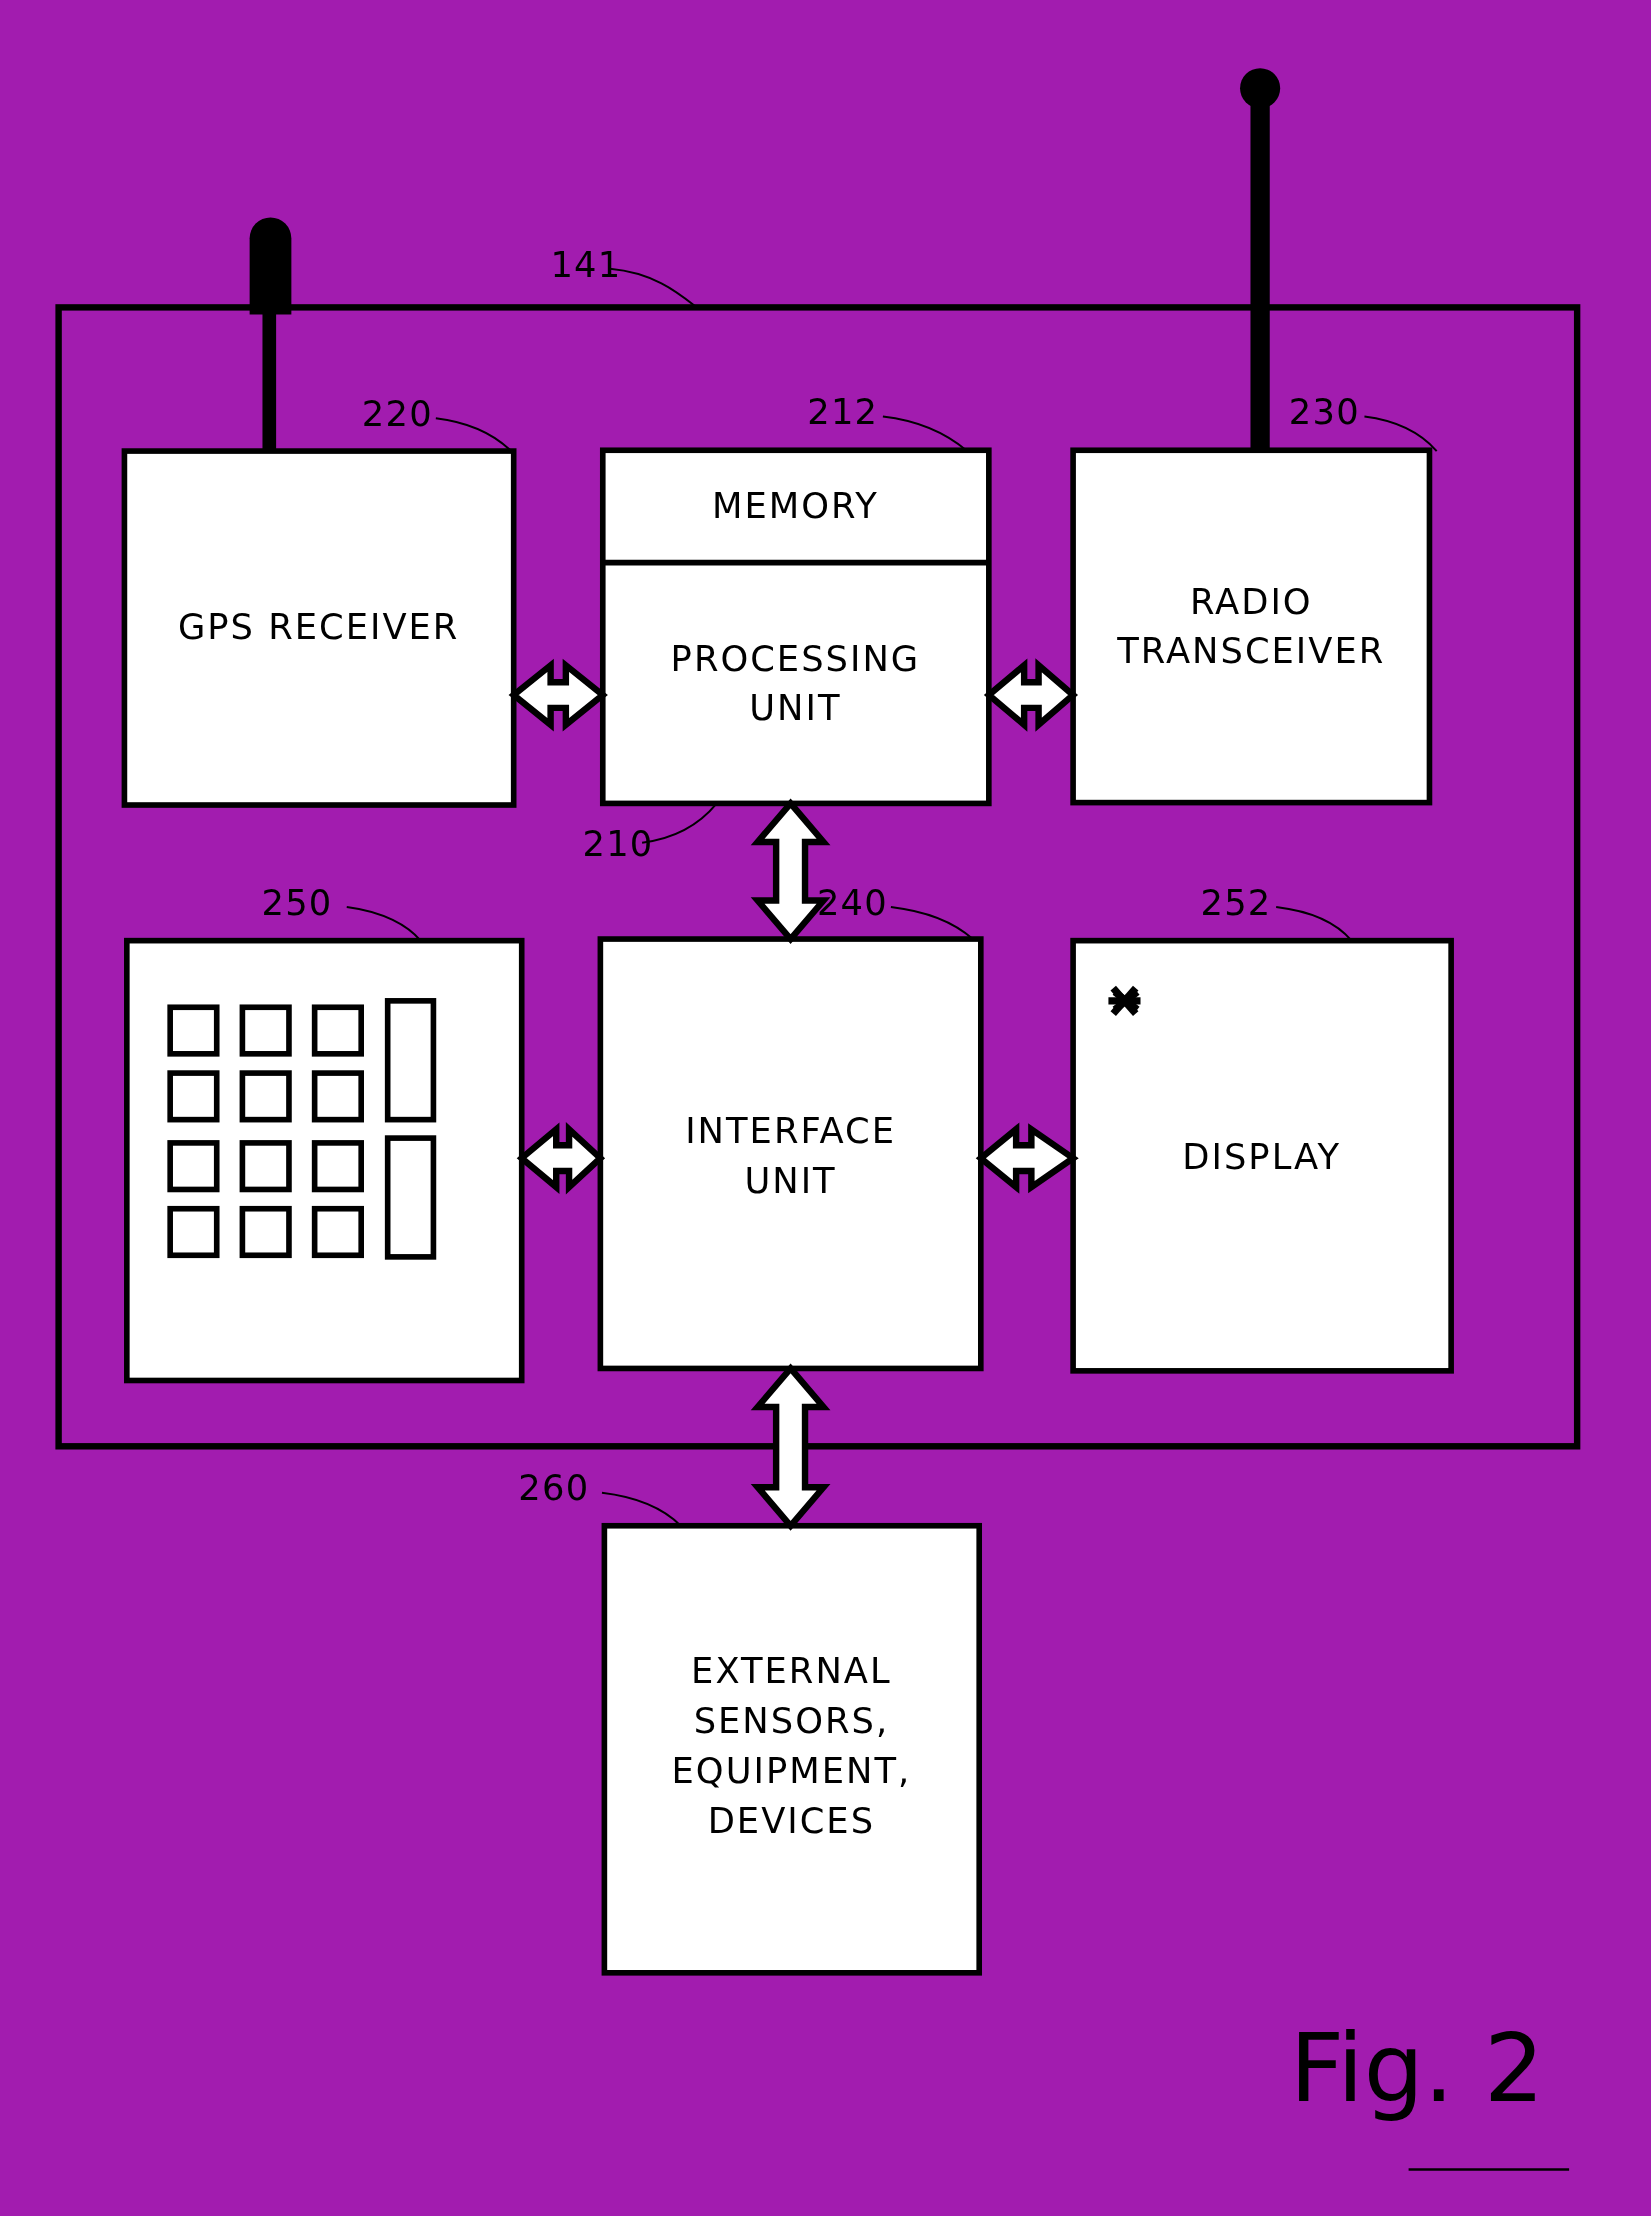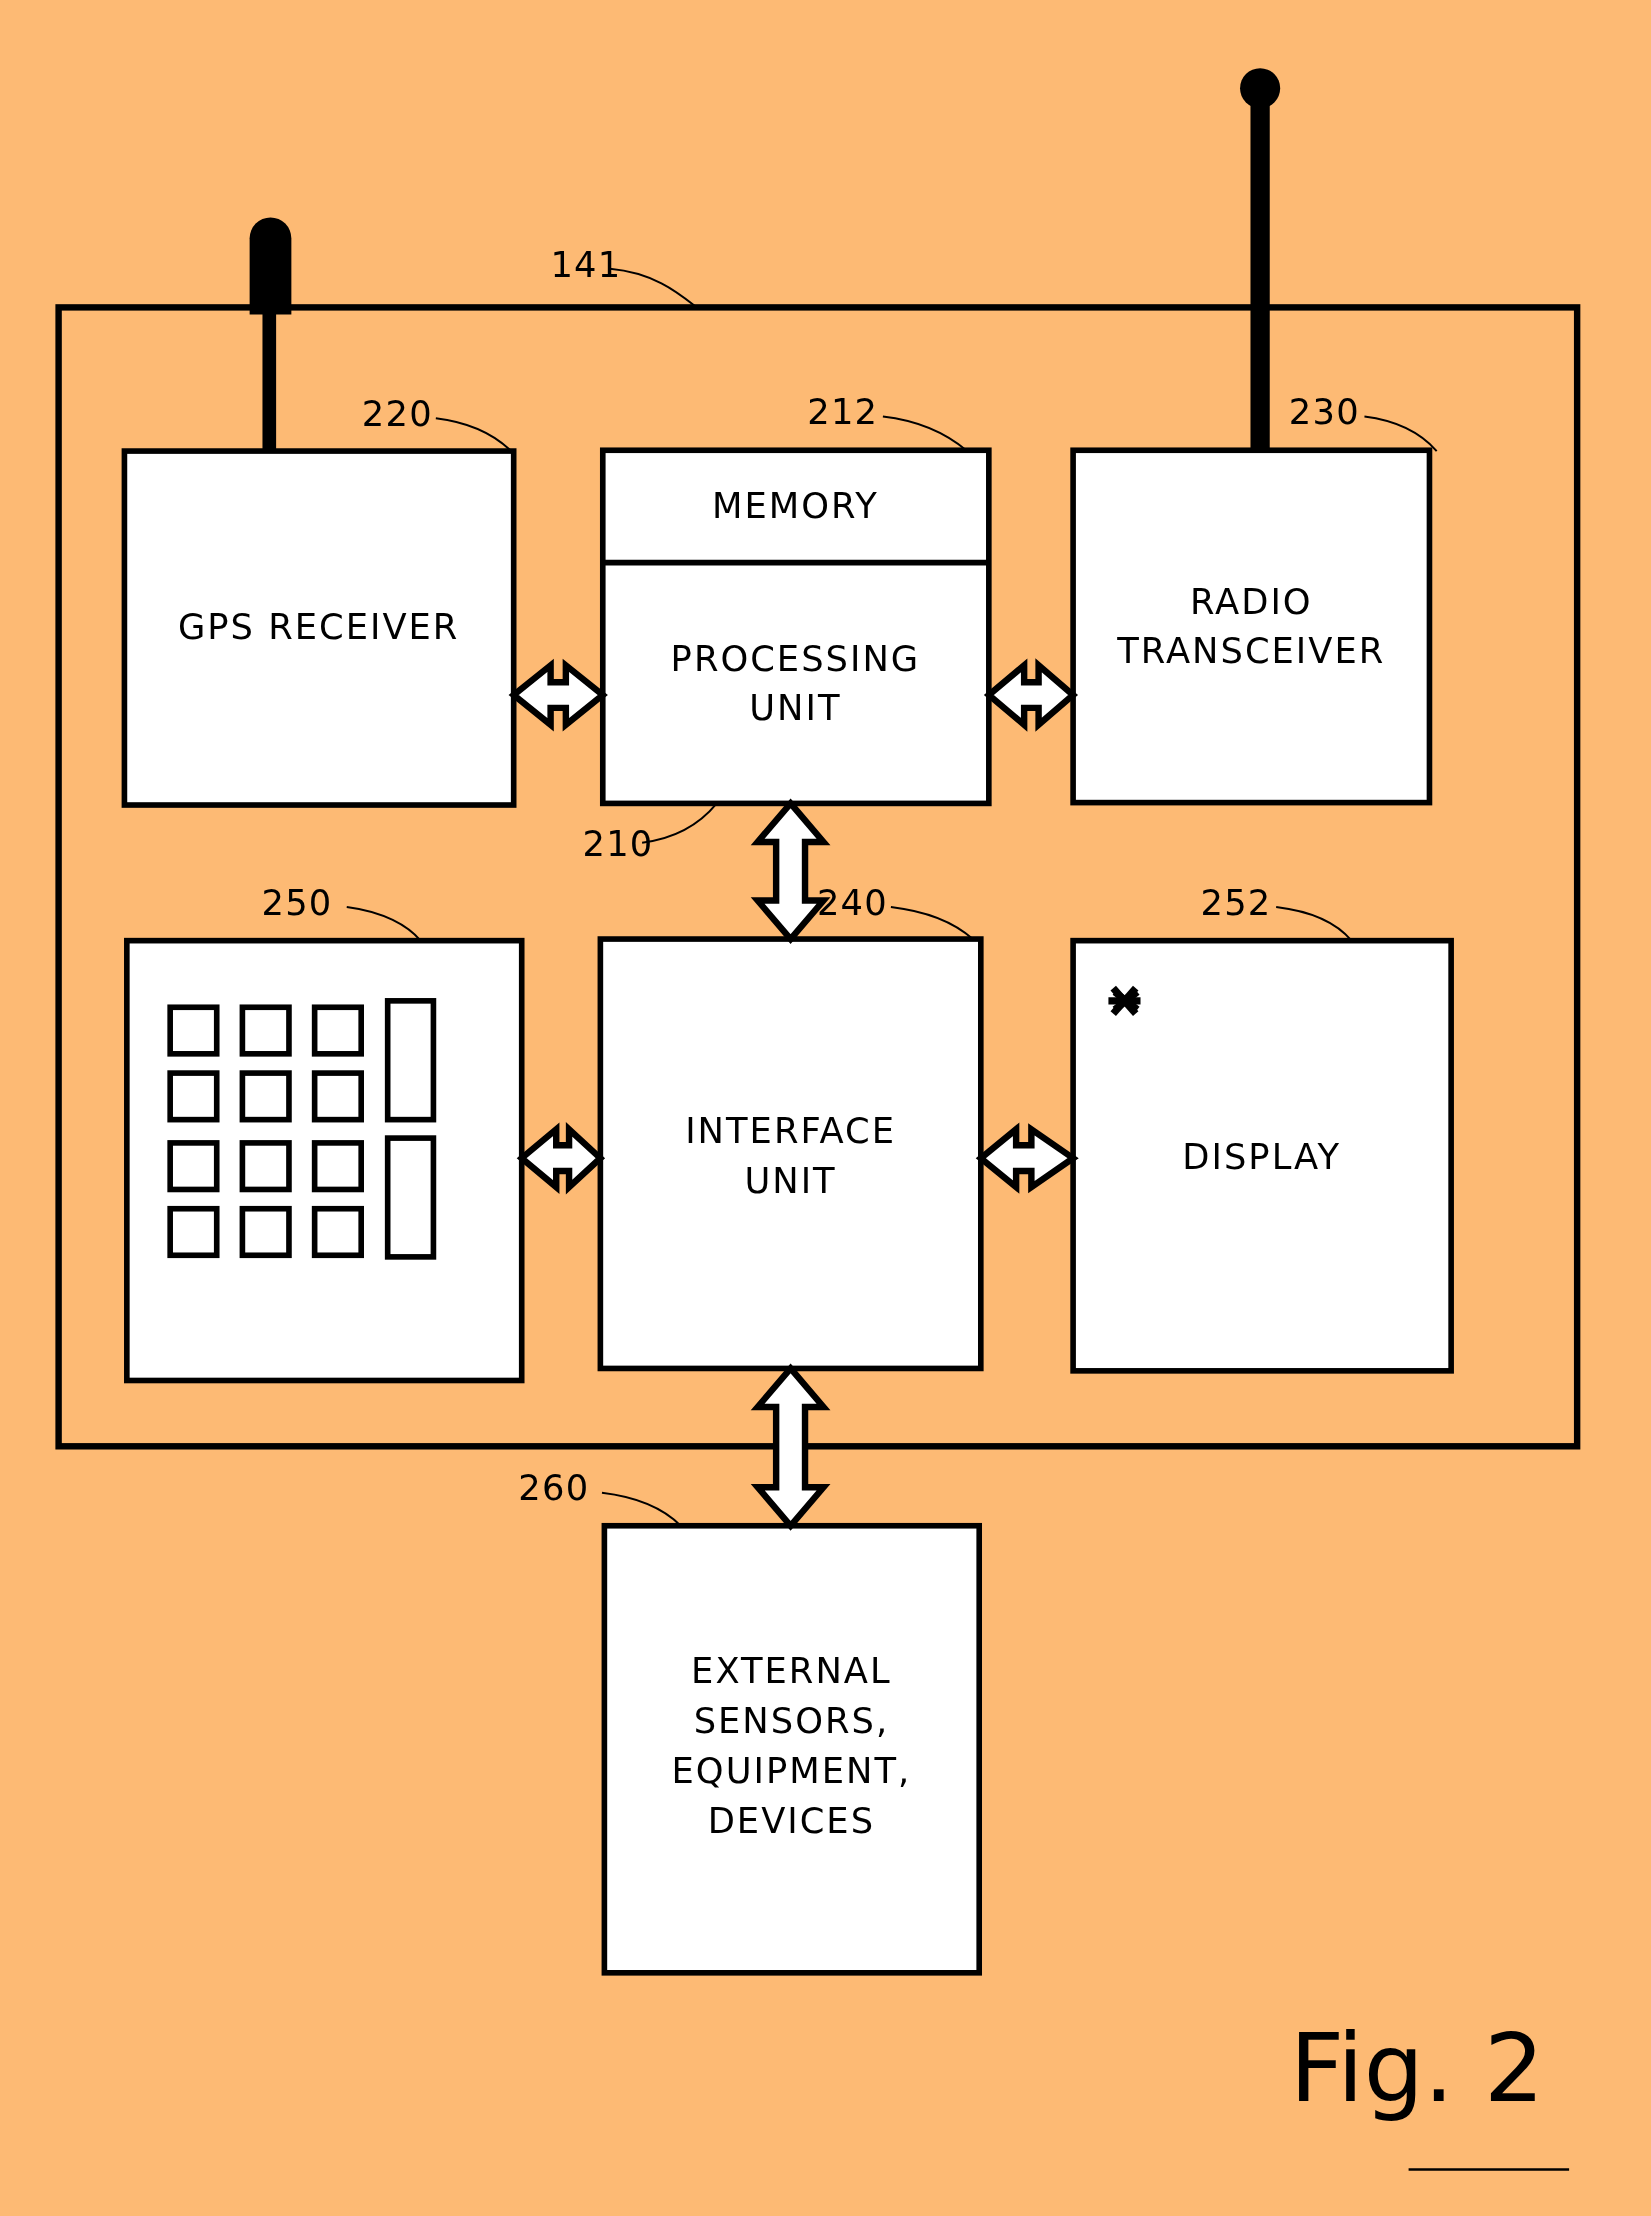--- a/index.html
+++ b/index.html
@@ -8,21 +8,21 @@
     padding: 0;
     background: #ffffff;
   }
   body {
     font-family: "DejaVu Sans", sans-serif;
   }
   #figure-root {
     position: relative;
     width: 1651px;
     height: 2216px;
-    background: #fdba74;
+    background: #a21caf;
     overflow: hidden;
   }
   #figure-svg {
     position: absolute;
     left: 0;
     top: 0;
     width: 1651px;
     height: 2216px;
   }
   

